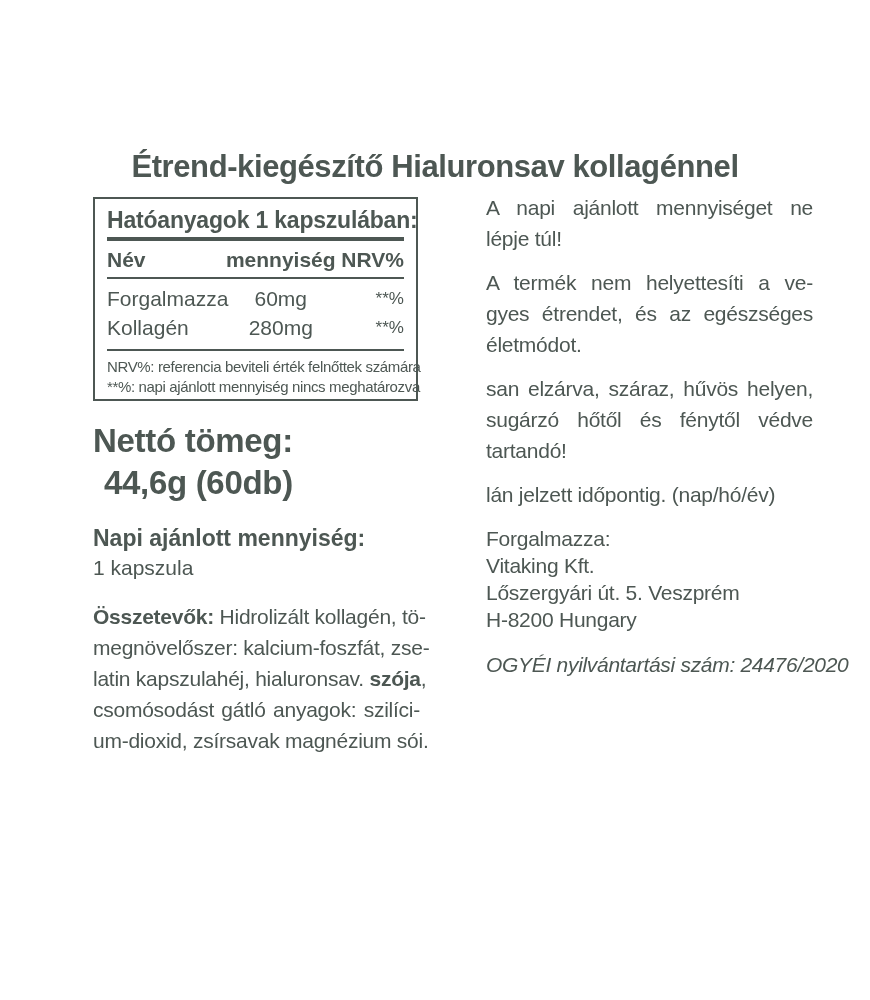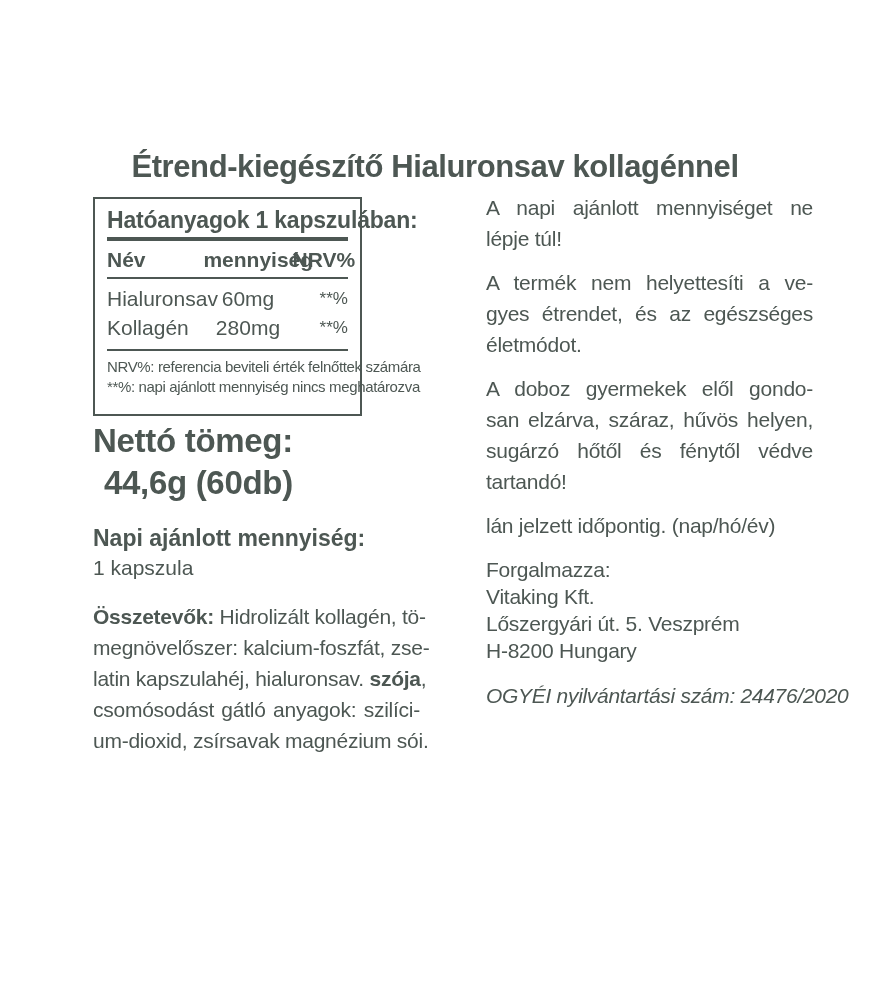--- a/index.html
+++ b/index.html
@@ -7,22 +7,22 @@
     position:relative; width:870px; height:1000px; background:#ffffff;
     color:#4d5753; font-family:"Liberation Sans", sans-serif; overflow:hidden;
   }
   
   .title {
     position:absolute; left:0; top:149px; width:870px; text-align:center;
     font-size:31px; font-weight:700; letter-spacing:-0.4px;
   }
   
   .facts {
-    position:absolute; left:93px; top:197px; width:269px; box-sizing:border-box;
-    border:2px solid #4d5753; padding:8px 12px 17px;
+    position:absolute; left:93px; top:197px; width:325px; box-sizing:border-box;
+    border:2px solid #4d5753; padding:8px 12px 2px;
   }
   .facts-heading { font-size:23px; font-weight:700; line-height:26px; letter-spacing:-0.2px; white-space:nowrap; }
   .rule-thick { height:4px; background:#4d5753; margin-top:4px; }
   .rule { height:2px; background:#4d5753; }
   .facts-cols { display:grid; grid-template-columns:40% 37% 23%; padding:7px 0 5px; font-weight:700; font-size:21px; line-height:24px; }
   .c1 { text-align:left; } .c2 { text-align:center; } .c3 { text-align:right; }
   .facts-rows { padding:5px 0 7px; }
   .facts-row { display:grid; grid-template-columns:40% 37% 23%; font-size:21px; line-height:29px; }
   .facts-row .c3 { font-size:17px; }
   .facts-fns { padding-top:6px; font-size:15px; line-height:20px; letter-spacing:-0.35px; }
@@ -55,21 +55,21 @@
     <div class="facts-heading">Hatóanyagok 1 kapszulában:</div>
     <div class="rule-thick"></div>
     <div class="facts-cols">
       <span class="c1">Név</span>
       <span class="c2">mennyiség</span>
       <span class="c3">NRV%</span>
     </div>
     <div class="rule"></div>
     <div class="facts-rows">
         <div class="facts-row">
-          <span class="c1">Hialuronsav</span>
+          <span class="c1">Forgalmazza</span>
           <span class="c2">60mg</span>
           <span class="c3">**%</span>
         </div>
         <div class="facts-row">
           <span class="c1">Kollagén</span>
           <span class="c2">280mg</span>
           <span class="c3">**%</span>
         </div>
       </div>
     <div class="rule"></div>
@@ -102,21 +102,20 @@
         <div class="para">
           <div class="line">A napi ajánlott mennyiséget ne</div>
           <div class="line last">lépje túl!</div>
         </div>
         <div class="para">
           <div class="line">A termék nem helyettesíti a ve-</div>
           <div class="line">gyes étrendet, és az egészséges</div>
           <div class="line last">életmódot.</div>
         </div>
         <div class="para">
-          <div class="line">A doboz gyermekek elől gondo-</div>
           <div class="line">san elzárva, száraz, hűvös helyen,</div>
           <div class="line">sugárzó hőtől és fénytől védve</div>
           <div class="line last">tartandó!</div>
         </div>
         <div class="para">
           <div class="line last">lán jelzett időpontig. (nap/hó/év)</div>
         </div>
       </div>
     <div class="distributor">
         <div>Forgalmazza:</div>

